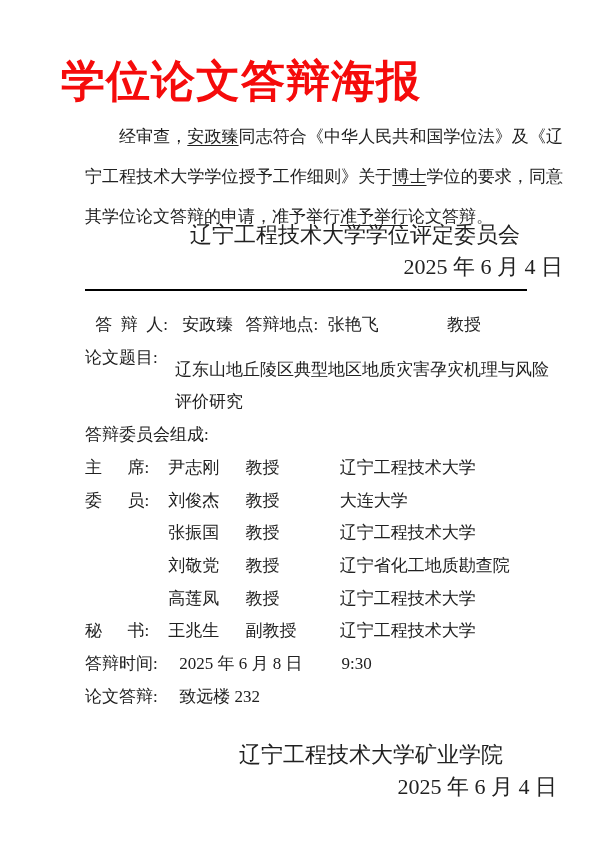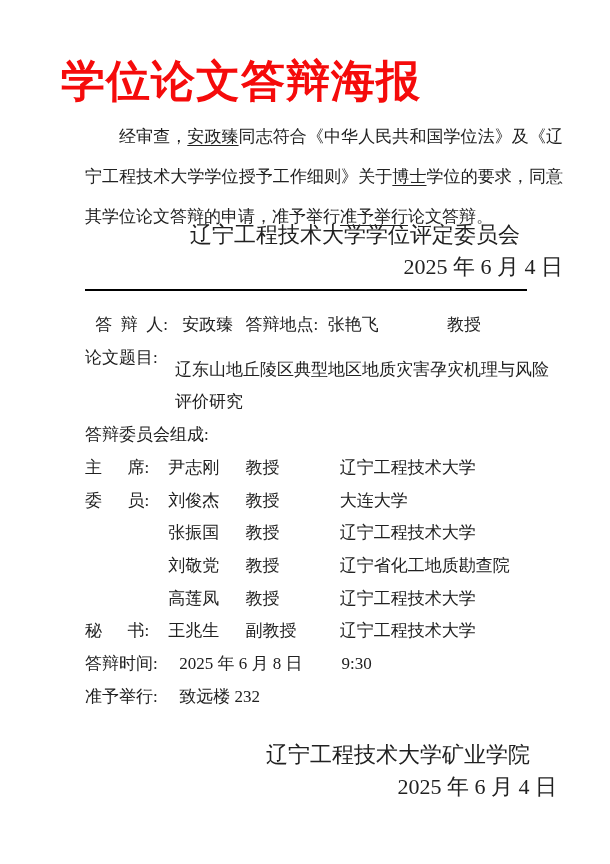--- a/index.html
+++ b/index.html
@@ -19,21 +19,21 @@
   .approval{
     position:absolute;top:117px;left:85px;width:478px;margin:0;
     font-size:17px;line-height:40px;text-align:justify;
     text-indent:34px;word-break:break-all;
   }
   .u{text-decoration:underline;text-underline-offset:3px;}
   
   .sig{position:absolute;font-size:22px;line-height:17px;white-space:nowrap;}
   .sig-top-org{top:226px;right:90px;}
   .sig-top-date{top:258px;right:47px;}
-  .sig-bottom-org{top:746px;right:80px;margin-left:44px;}
+  .sig-bottom-org{top:746px;right:107px;margin-left:44px;}
   .sig-bottom-date{top:778px;right:53px;}
   
   .divider{position:absolute;top:289px;left:85px;width:442px;height:2px;background:#000000;}
   
   .info{
     position:absolute;top:309px;left:85px;width:478px;
     font-size:17px;line-height:32.7px;
   }
   .row{white-space:nowrap;}
   .row span{display:inline-block;white-space:nowrap;vertical-align:top;}
@@ -119,21 +119,21 @@
       <span>辽宁工程技术大学</span>
     </div>
 
     <div class="row">
       <span class="w90">答辩时间:</span>
       <span class="w158">2025 年 6 月 8 日</span>
       <span>9:30</span>
     </div>
 
     <div class="row">
-      <span class="w90">准予举行:</span>
+      <span class="w90">论文答辩:</span>
       <span>致远楼 232</span>
     </div>
 
   </div>
 
   <div class="sig sig-bottom-org">辽宁工程技术大学矿业学院</div>
   <div class="sig sig-bottom-date">2025 年 6 月 4 日</div>
 
 </div>
 

